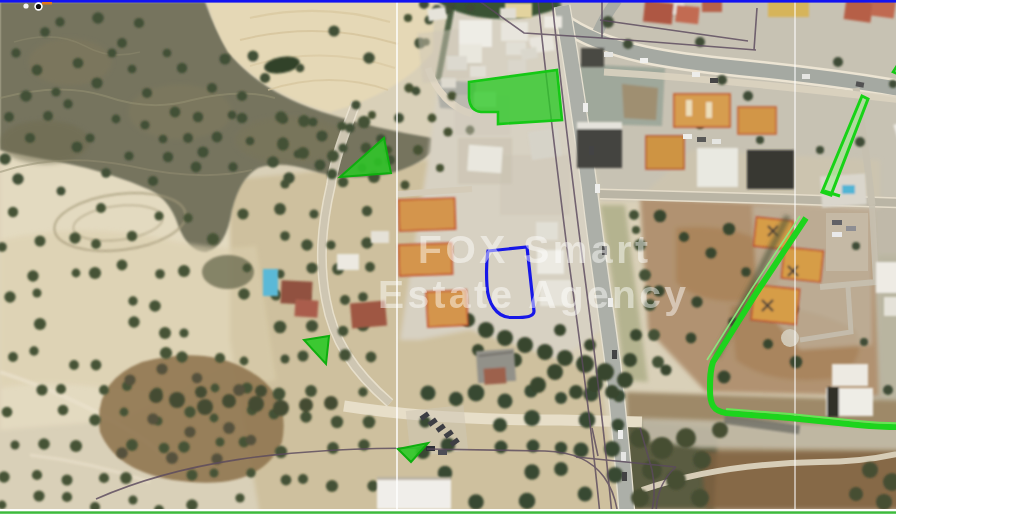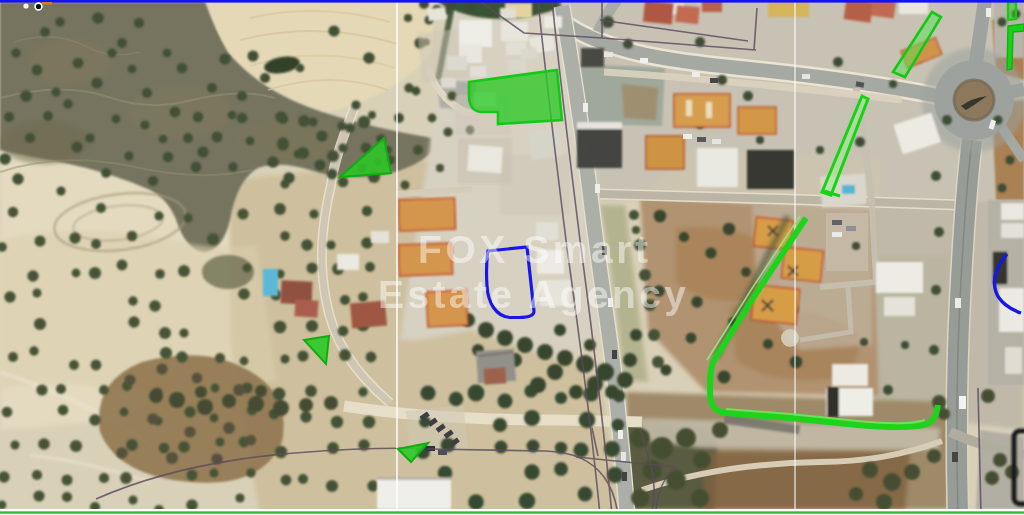--- a/index.html
+++ b/index.html
@@ -1,16 +1,16 @@
 <!DOCTYPE html>
 <html><head>
 <meta charset="utf-8">
 <style>
   html,body{margin:0;padding:0;background:#fff;}
-  #wrap{position:relative;width:1024px;height:515px;overflow:hidden;font-family:"Liberation Sans",sans-serif;}
+  #wrap{position:relative;width:896px;height:515px;overflow:hidden;font-family:"Liberation Sans",sans-serif;}
 </style>
 </head>
 <body>
 <div id="wrap">
 <svg width="1024" height="515" viewBox="0 0 1024 515">
 <defs>
   <filter id="soft" x="-20%" y="-20%" width="140%" height="140%">
           <feGaussianBlur stdDeviation="0.8"></feGaussianBlur>
         </filter>
   <filter id="soft2" x="-20%" y="-20%" width="140%" height="140%">

